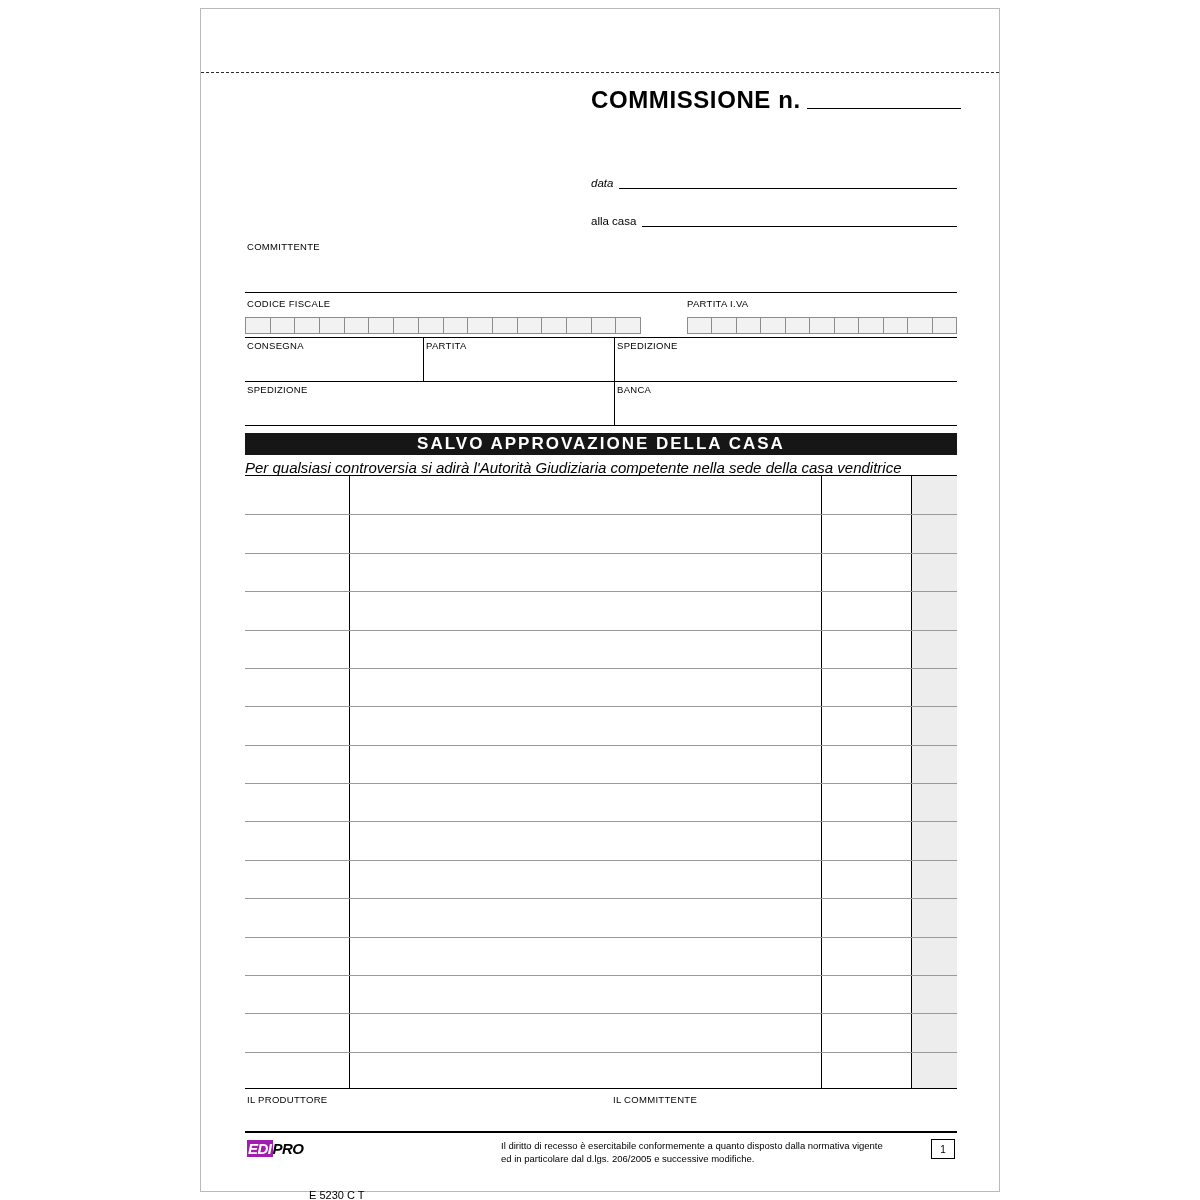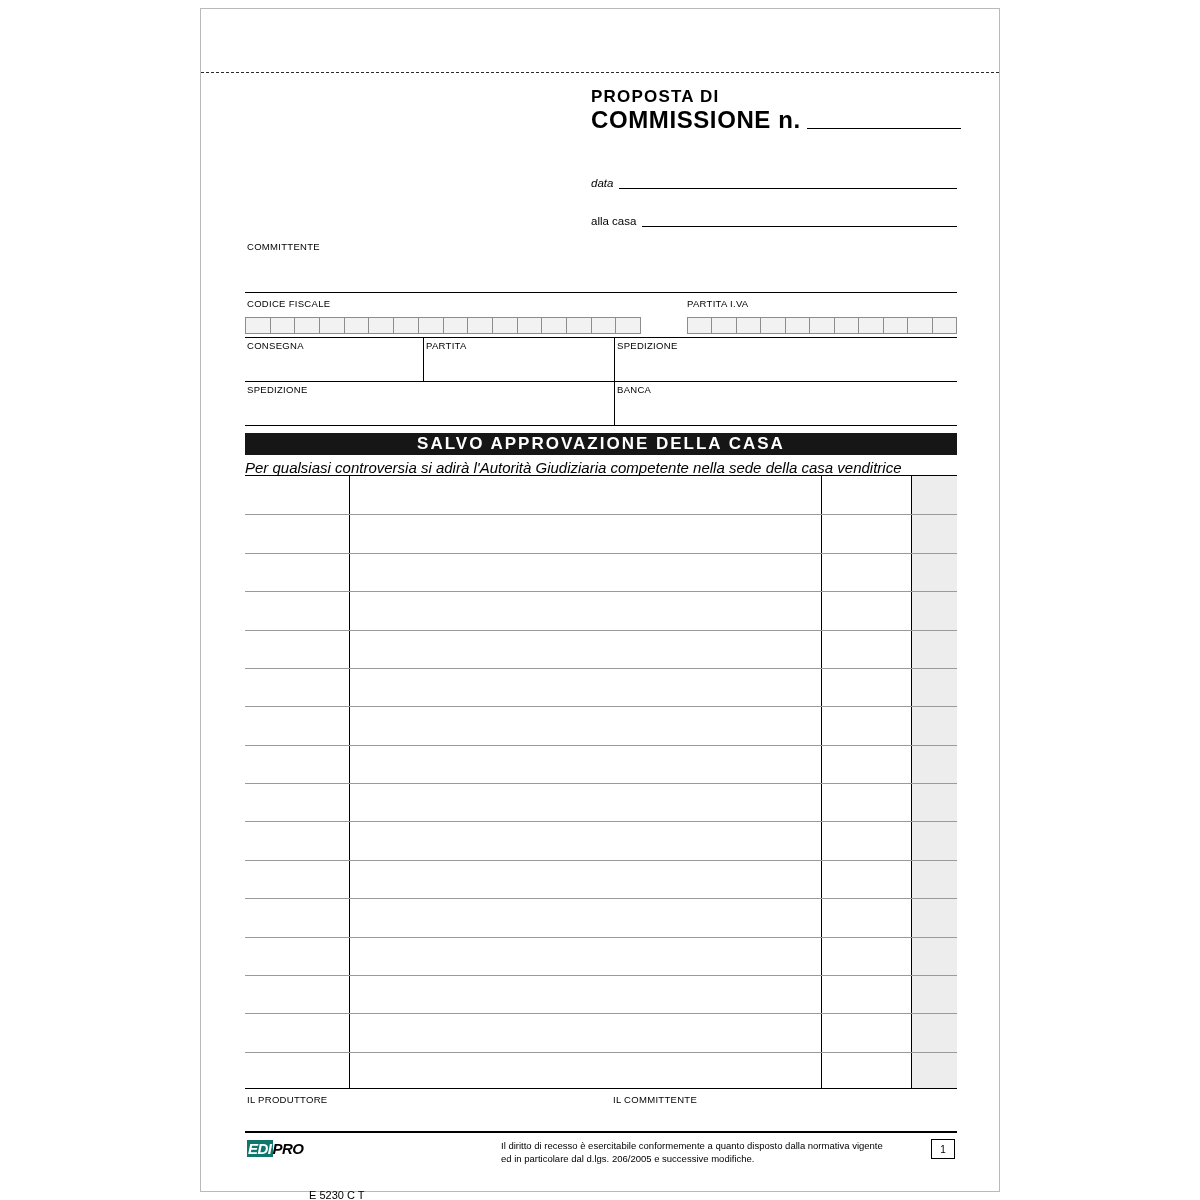--- a/index.html
+++ b/index.html
@@ -219,21 +219,21 @@
   .brand {
     position: absolute;
     left: 46px;
     top: 1131px;
     font-size: 15px;
     font-weight: bold;
     font-style: italic;
     letter-spacing: -0.5px;
   }
   .brand .edi {
-    background: #0f766e;
+    background: #a21caf;
     color: #fff;
     padding: 0 1px;
   }
   .code {
     position: absolute;
     left: 108px;
     top: 1134px;
     font-size: 11px;
     margin-top: 46px;
   }
@@ -260,21 +260,20 @@
   }
 </style>
 </head>
 <body>
 
 <div class="page">
 
   <div class="perforation"></div>
 
   <div class="title-block">
-    <div class="title-small">PROPOSTA DI</div>
     <div class="title-row">
       <div class="title-big">COMMISSIONE n.</div>
       <div class="title-rule"></div>
     </div>
   </div>
 
   <div class="field-line" id="f-data">
     <span class="field-label">data</span>
     <span class="field-rule"></span>
   </div>

